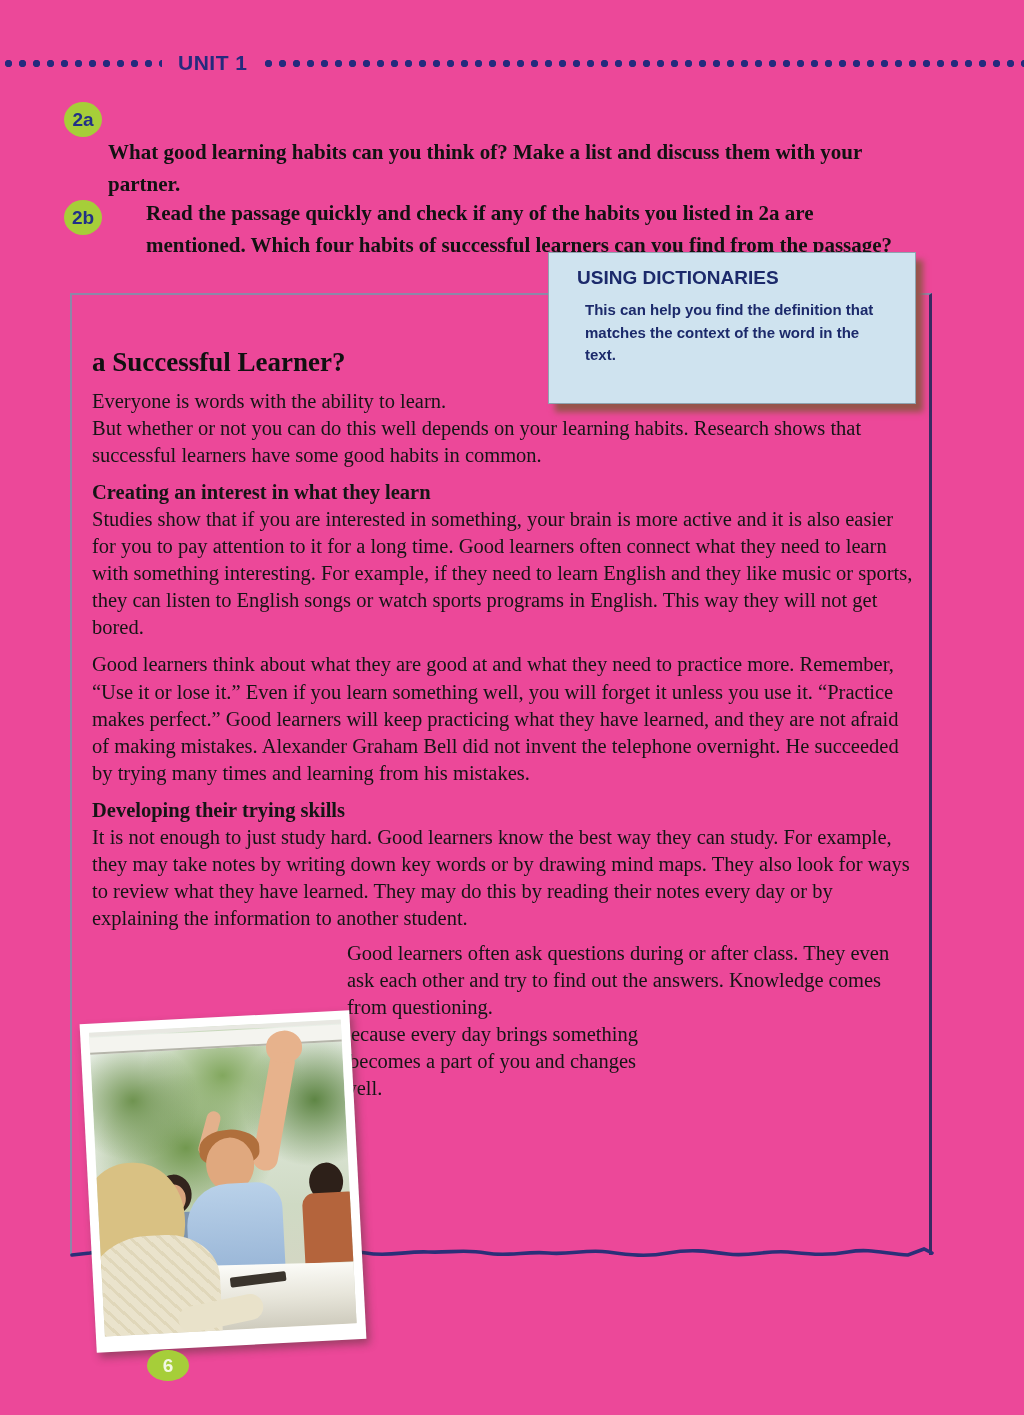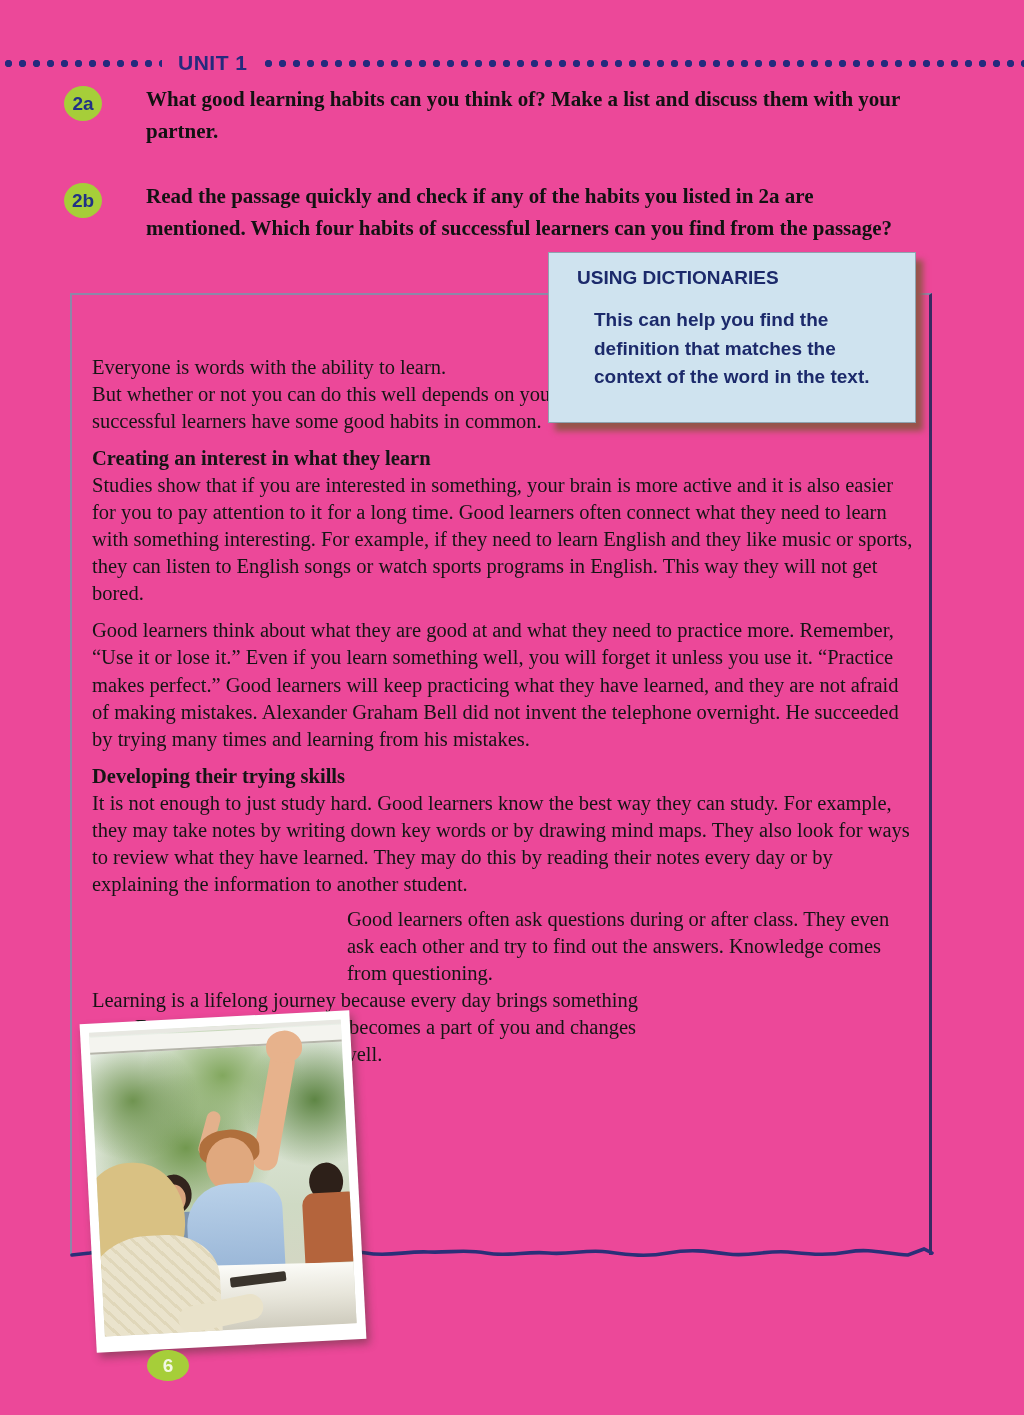--- a/index.html
+++ b/index.html
@@ -8,32 +8,32 @@
     font-family:"Liberation Serif","DejaVu Serif",serif; color:#151515; overflow:hidden;
   }
   
   .unit-row{position:absolute; top:52px; left:0; right:0; height:22px; display:flex; align-items:center;}
   .dots{height:9px; background-image:radial-gradient(circle at 4.5px 4.5px,#252a7d 3.4px,rgba(0,0,0,0) 4px); background-size:14px 9px; background-repeat:repeat-x;}
   .dots-left{width:158px; margin-left:4px;}
   .dots-right{flex:1; margin-right:0;}
   .unit-label{font-family:"Liberation Sans","DejaVu Sans",sans-serif; font-weight:bold; font-size:21px; color:#252a7d; margin:0 16px; letter-spacing:.5px;}
   
   .exercise{position:absolute; left:64px; display:flex; align-items:flex-start;}
-  .ex-2a{top:84px;} .ex-2b{top:181px;}
+  .ex-2a{top:100px;flex-direction:column;} .ex-2b{top:198px;}
   .badge{flex:0 0 auto; width:38px; height:35px; border-radius:50%; background:#a6ce39;
     display:flex; align-items:center; justify-content:center;
     font-family:"Liberation Sans","DejaVu Sans",sans-serif; font-weight:bold; font-size:19px; color:#213087; margin-top:2px;}
   .ex-text{margin-left:44px; width:762px; font-weight:bold; font-size:21px; line-height:1.52; color:#121212;}
   
   .tip-box{position:absolute; left:548px; top:252px; width:368px; box-sizing:border-box;
     background:#cfe3ef; border:1px solid #8fa3b0; box-shadow:7px 8px 6px #96544a;
-    padding:14px 18px 13px 28px; z-index:6;
+    padding:14px 18px 28px 28px; z-index:6;
     font-family:"Liberation Sans","DejaVu Sans",sans-serif; color:#1c2a6b;}
   .tip-title{font-weight:bold; font-size:19px; margin:0 0 10px 0;}
-  .tip-body{font-weight:bold; font-size:19px; line-height:1.5; margin:17px;}
+  .tip-body{font-weight:bold; font-size:15px; line-height:1.5; margin:8px;}
   
   .main-box{position:absolute; left:70px; top:293px; width:862px; height:962px; box-sizing:border-box;
     border-left:2px solid #8d87a8; border-top:2px solid #8d87a8; border-right:3px solid #372b63;}
   .box-content{padding:16px 16px 0 20px; font-size:20.5px; line-height:1.32;}
   .passage-title{font-weight:bold; font-size:27px; line-height:1.26; margin:0 0 9px 0; color:#111;}
   .box-content p{margin:0;}
   .intro-rest{margin-bottom:2px;}
   .section{margin-top:10px;}
   .section h3{font-size:20.5px; margin:0; line-height:1.32; font-weight:bold;}
   .asking-block{margin-left:255px; width:572px; margin-top:8px;}
@@ -102,20 +102,21 @@
 
   <div class="tip-box">
     <p class="tip-title">USING DICTIONARIES</p>
     <p class="tip-body">This can help you find the definition that matches the context of the word in the text.</p>
   </div>
 
   <div class="main-box">
     <div class="box-content">
       <h2 class="passage-title">
         <br>
+        <span>a Successful Learner?</span>
       </h2>
       <p class="intro-first">Everyone is words with the ability to learn.</p>
       <p class="intro-rest">But whether or not you can do this well depends on your learning habits. Research shows that successful learners have some good habits in common.</p>
 
       <div class="section">
         <h3>Creating an interest in what they learn</h3>
         <p>Studies show that if you are interested in something, your brain is more active and it is also easier for you to pay attention to it for a long time. Good learners often connect what they need to learn with something interesting. For example, if they need to learn English and they like music or sports, they can listen to English songs or watch sports programs in English. This way they will not get bored.</p>
       </div>
 
       <div class="section">

